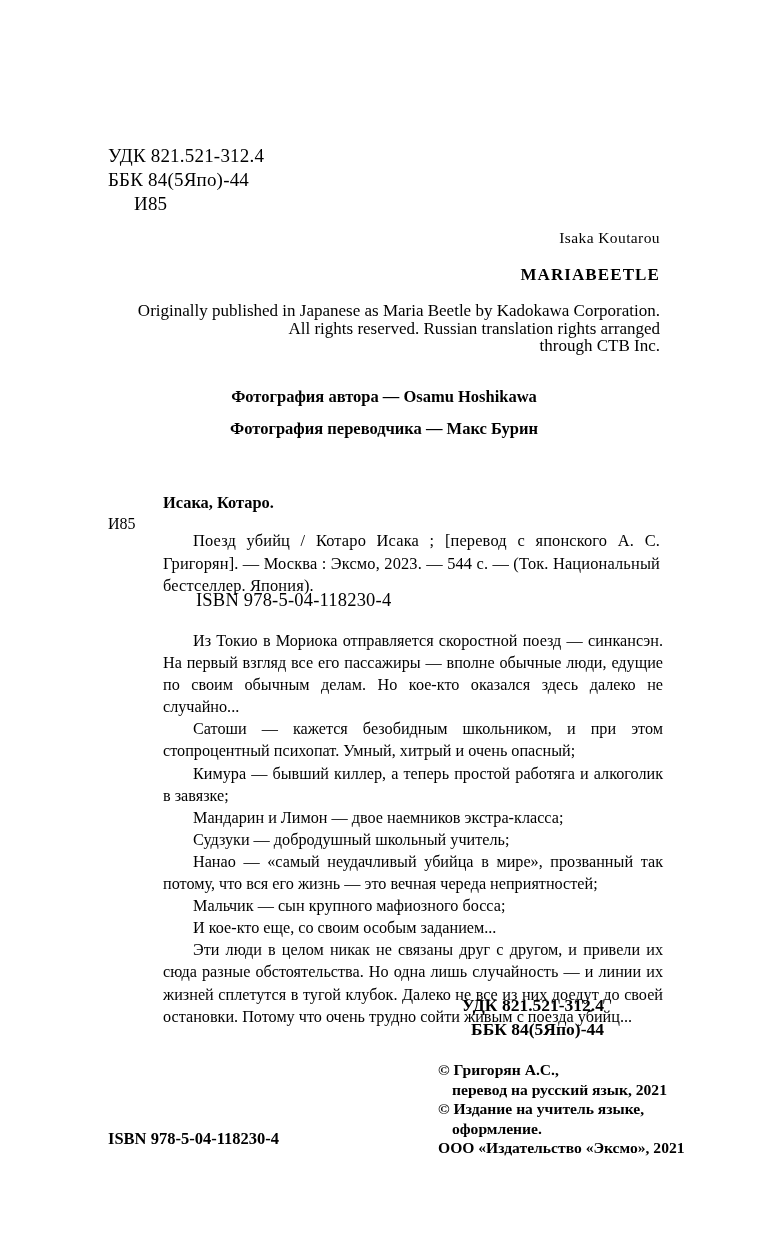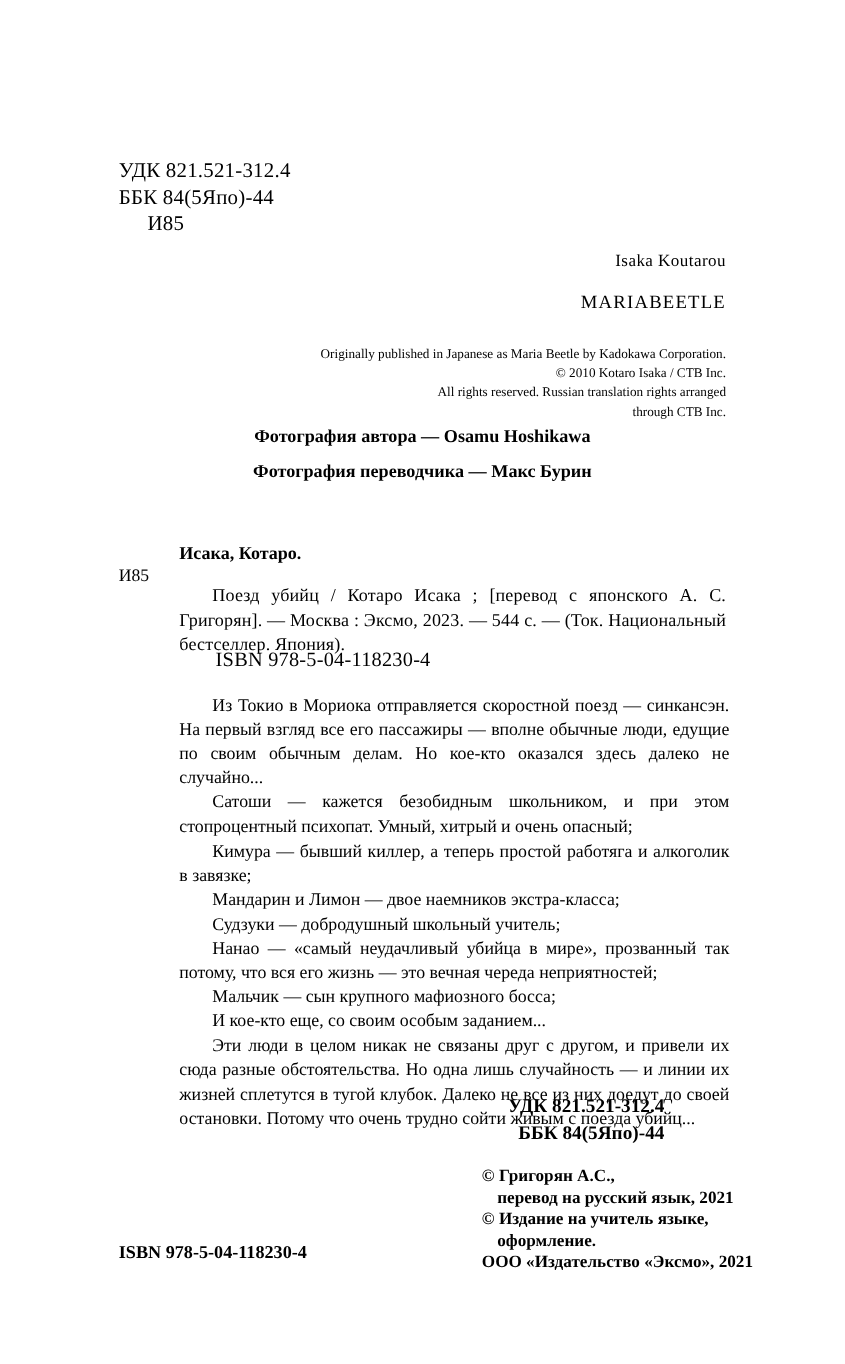--- a/index.html
+++ b/index.html
@@ -46,24 +46,25 @@
   .orig-author {
     font-size: 15.5px;
     line-height: 20px;
     letter-spacing: 0.4px;
   }
   .orig-title {
     font-size: 17px;
     line-height: 22px;
     margin-top: 16px;
     letter-spacing: 1.1px;
+    font-weight: bold;
   }
   .copy-lines {
-    margin-top: 27px;
-    font-size: 12px;
+    margin-top: 16px;
+    font-size: 17px;
     line-height: 17.5px;
   }
   .copy-lines div { display: block; }
 
   
   .credits {
     position: absolute;
     left: 108px;
     top: 381px;
     width: 552px;
@@ -165,21 +166,20 @@
     <span class="ln1">УДК 821.521-312.4</span>
     <span class="ln2">ББК 84(5Япо)-44</span>
     <span class="ln3">И85</span>
   </div>
 
   <div class="orig-block">
     <div class="orig-author">Isaka Koutarou</div>
     <div class="orig-title">MARIABEETLE</div>
     <div class="copy-lines">
       <div>Originally published in Japanese as Maria Beetle by Kadokawa Corporation.</div>
-      <div>© 2010 Kotaro Isaka / CTB Inc.</div>
       <div>All rights reserved. Russian translation rights arranged</div>
       <div>through CTB Inc.</div>
     </div>
   </div>
 
   <div class="credits">
     <div>Фотография автора — Osamu Hoshikawa</div>
     <div>Фотография переводчика — Макс Бурин</div>
   </div>
 

